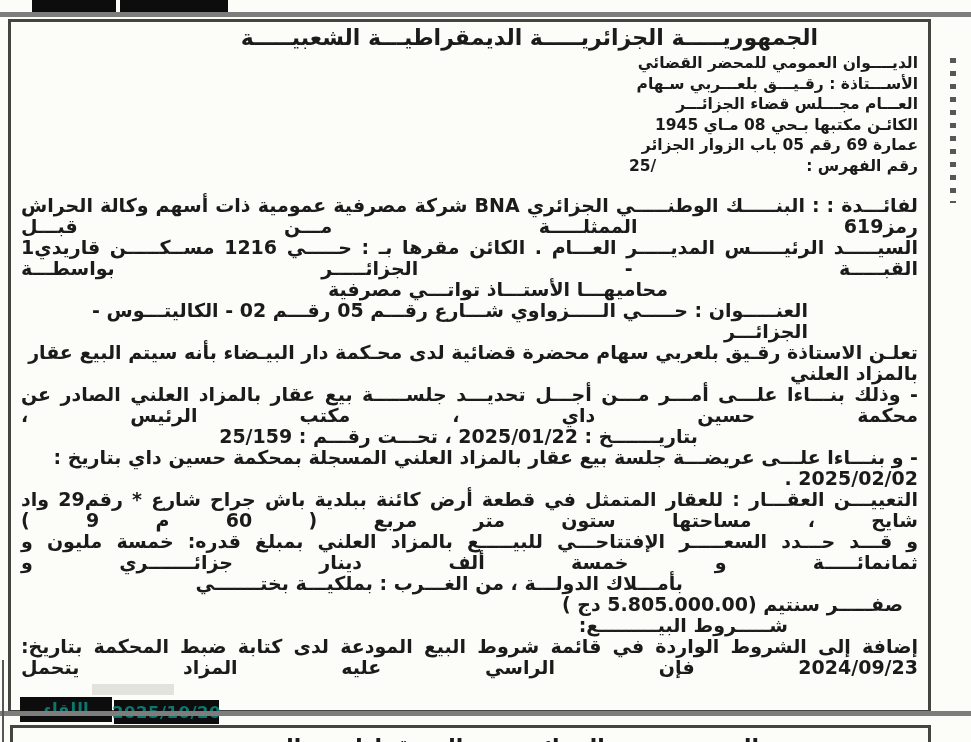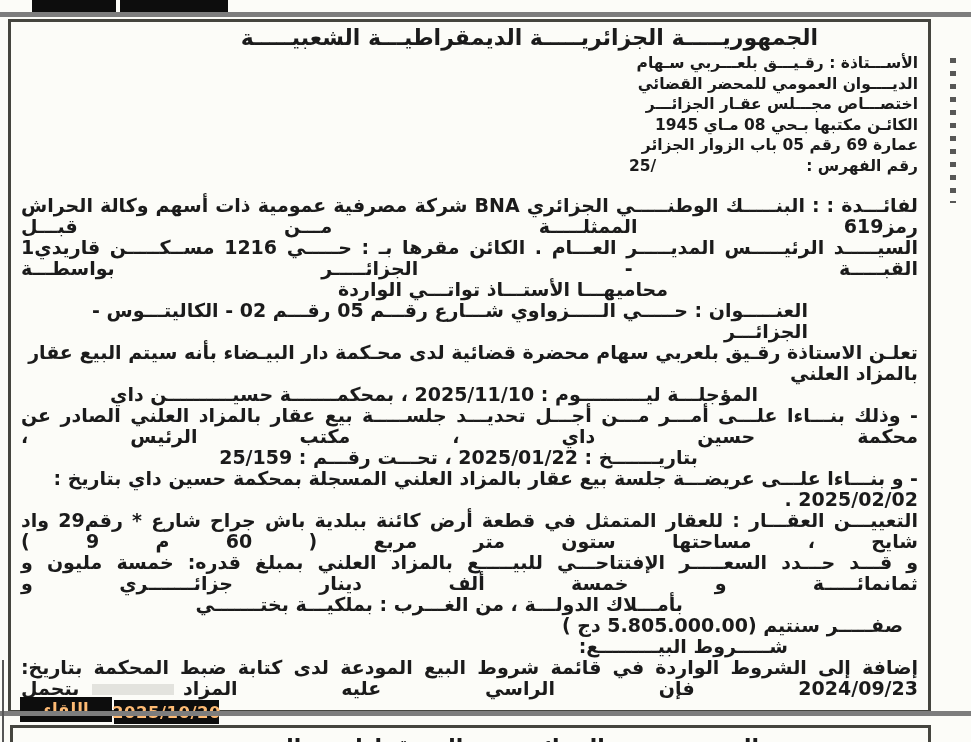--- a/index.html
+++ b/index.html
@@ -60,21 +60,21 @@
   .bl.c250{margin-right:250px;}
   .bl.c205{margin-right:205px;}
   .bl.c110{margin-right:110px;}
   .bl.c160{margin-right:160px;}
   .bl.c220{margin-right:220px;}
   .bl.c235{margin-right:235px;}
   .bl.c15{margin-right:15px;}
   .bl.c130{margin-right:130px;}
   
   .stamp{
-    position:absolute;background:var(--label-bg);color:#fdba74;
+    position:absolute;background:var(--label-bg);color:#0f766e;
     display:flex;align-items:center;justify-content:center;
     font-size:16.5px;letter-spacing:.5px;
   }
   .stamp-meeting{left:20px;top:697px;width:92px;height:25px;}
   .stamp-date{left:114px;top:700px;width:105px;height:24px;}
   .smudge{position:absolute;left:92px;top:684px;width:82px;height:11px;background:#e3e3de;}
   
   .next-box{
     position:absolute;left:10px;top:725px;width:921px;height:40px;
     border:3px solid var(--frame);border-bottom:none;
@@ -101,39 +101,38 @@
   <div class="cutbox a"></div>
   <div class="cutbox b"></div>
 
   <div class="rule-h rule-top"></div>
 
   <div class="main-box">
 
     <div class="republic-title">الجمهوريـــــة الجزائريـــــة الديمقراطيـــة الشعبيـــــة</div>
 
     <div class="office-block">
+      <div class="office-line">الديــــوان العمومي للمحضر القضائي</div>
       <div class="office-line">الأســـتاذة : رقـيـــق بلعـــربي سـهام</div>
-      <div class="office-line">الديــــوان العمومي للمحضر القضائي</div>
-      <div class="office-line">اختصـــاص مجـــلس عقـار الجزائـــر</div>
+      <div class="office-line">العـــام مجـــلس قضاء الجزائـــر</div>
       <div class="office-line">الكائـن مكتبها بـحي 08 مـاي 1945</div>
       <div class="office-line">عمارة 69 رقم 05 باب الزوار الجزائر</div>
       <div class="index-row">
         <span>رقم الفهرس :</span>
         <span>/25</span>
       </div>
     </div>
 
 
     <div class="body-block">
       <div class="bl full">لفائـــدة : : البنـــــك الوطنـــــي الجزائري BNA شركة مصرفية عمومية ذات أسهم وكالة الحراش رمز619 الممثلـــــة مـــن قبـــل</div>
       <div class="bl full">السيـــــد الرئيـــــس المديـــــر العـــام . الكائن مقرها بـ : حـــــي 1216 مســكـــــن قاريدي1 القبـــــة - الجزائـــــر بواسطـــة</div>
-      <div class="bl c250">محاميهـــا الأستـــاذ تواتـــي الواردة</div>
+      <div class="bl c250">محاميهـــا الأستـــاذ تواتـــي مصرفية</div>
       <div class="bl c110">العنـــــوان : حـــــي الـــــزواوي شـــارع رقـــم 05 رقـــم 02 - الكاليتـــوس - الجزائـــر</div>
       <div class="bl">تعلـن الاستاذة رقـيق بلعربي سهام محضرة قضائية لدى محـكمة دار البيـضاء بأنه سيتم البيع عقار بالمزاد العلني</div>
-      <div class="bl c160">المؤجلـــة ليــــــــــوم : 2025/11/10 ، بمحكمـــــــة حسيــــــــــن داي</div>
       <div class="bl full">- وذلك بنـــاءا علـــى أمـــر مـــن أجـــل تحديـــد جلســـــة بيع عقار بالمزاد العلني الصادر عن محكمة حسين داي ، مكتب الرئيس ،</div>
       <div class="bl c220">بتاريـــــــخ : 2025/01/22 ، تحـــت رقـــم : 25/159</div>
       <div class="bl">- و بنـــاءا علـــى عريضـــة جلسة بيع عقار بالمزاد العلني المسجلة بمحكمة حسين داي بتاريخ : 2025/02/02 .</div>
       <div class="bl full">التعييـــن العقـــار : للعقار المتمثل في قطعة أرض كائنة ببلدية باش جراح شارع * رقم29 واد شايح ، مساحتها ستون متر مربع ( 60 م 9 )</div>
       <div class="bl full">و قـــد حـــدد السعـــــر الإفتتاحـــي للبيـــــع بالمزاد العلني بمبلغ قدره:  خمسة مليون و ثمانمائـــــة و خمسة ألف دينار جزائـــــــري و</div>
       <div class="bl c235">بأمـــلاك الدولـــة ، من الغـــرب : بملكيـــة بختـــــــي</div>
       <div class="bl c15">صفـــــر سنتيم (5.805.000.00 دج )</div>
       <div class="bl c130">شـــــروط البيـــــــــع:</div>
       <div class="bl full">إضافة إلى الشروط الواردة في قائمة شروط البيع المودعة لدى كتابة ضبط المحكمة بتاريخ: 2024/09/23 فإن الراسي عليه المزاد يتحمل</div>
 

